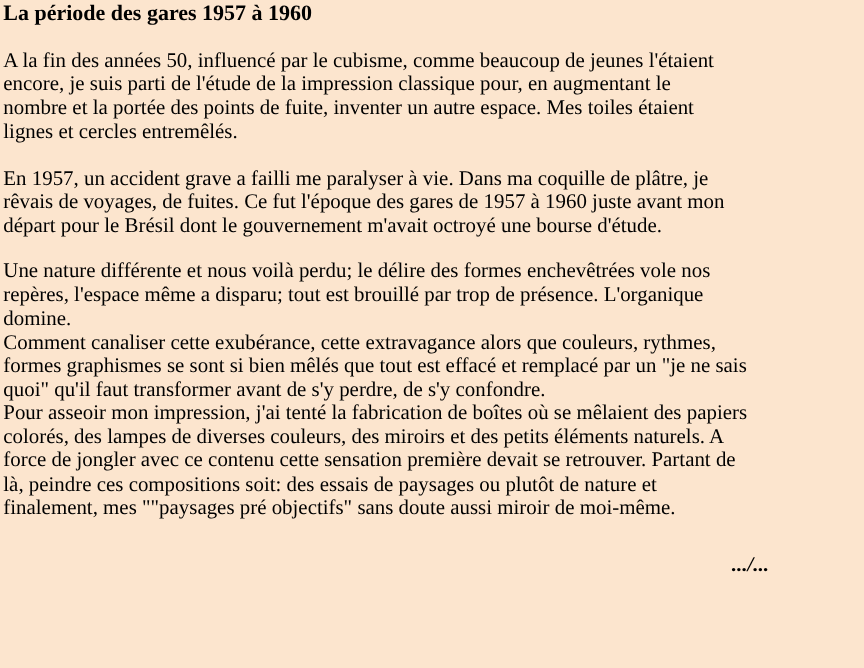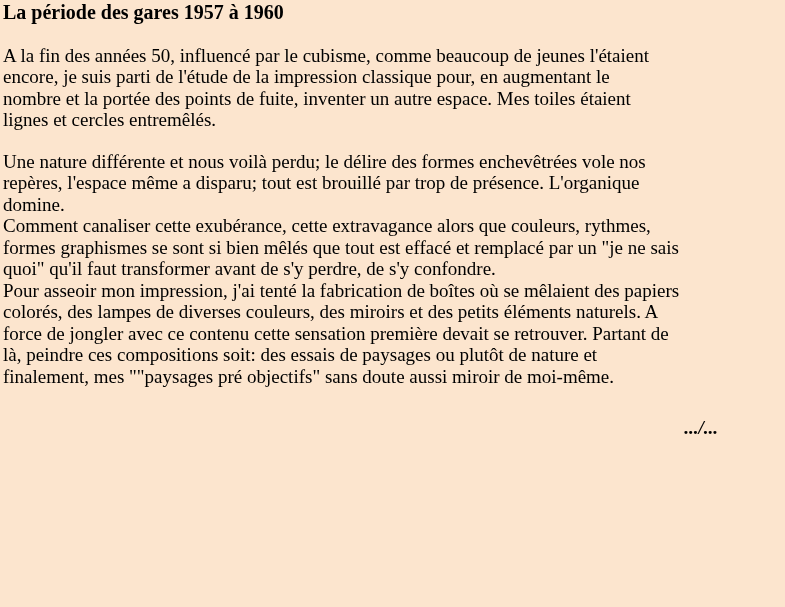--- a/index.html
+++ b/index.html
@@ -13,21 +13,21 @@
     background: #fce5ce;
     color: #000000;
     font-family: "Liberation Serif", "DejaVu Serif", serif;
     font-size: 19px;
     line-height: 21.5px;
   }
   .page {
     box-sizing: border-box;
     width: 785px;
     height: 607px;
-    padding: 2px 0 0 3px;
+    padding: 2px 19px 0 3px;
   }
   .heading {
     margin: 0;
     font-size: 20px;
     font-weight: 700;
     line-height: 21.5px;
   }
   .para {
     margin: 0;
     white-space: pre-line;
@@ -51,20 +51,23 @@
 
 <div class="page">
 
   <h2 class="heading heading-1">La période des gares 1957 à 1960</h2>
 
   <p class="para para-1">A la fin des années 50, influencé par le cubisme, comme beaucoup de jeunes l'étaient
 encore, je suis parti de l'étude de la impression classique pour, en augmentant le
 nombre et la portée des points de fuite, inventer un autre espace. Mes toiles étaient
 lignes et cercles entremêlés.</p>
 
+  <p class="para para-2">En 1957, un accident grave a failli me paralyser à vie. Dans ma coquille de plâtre, je
+rêvais de voyages, de fuites. Ce fut l'époque des gares de 1957 à 1960 juste avant mon
+départ pour le Brésil dont le gouvernement m'avait octroyé une bourse d'étude.</p>
 
 
   <p class="para para-3">Une nature différente et nous voilà perdu; le délire des formes enchevêtrées vole nos
 repères, l'espace même a disparu; tout est brouillé par trop de présence. L'organique
 domine.
 Comment canaliser cette exubérance, cette extravagance alors que couleurs, rythmes,
 formes graphismes se sont si bien mêlés que tout est effacé et remplacé par un "je ne sais
 quoi" qu'il faut transformer avant de s'y perdre, de s'y confondre.
 Pour asseoir mon impression, j'ai tenté la fabrication de boîtes où se mêlaient des papiers
 colorés, des lampes de diverses couleurs, des miroirs et des petits éléments naturels. A

